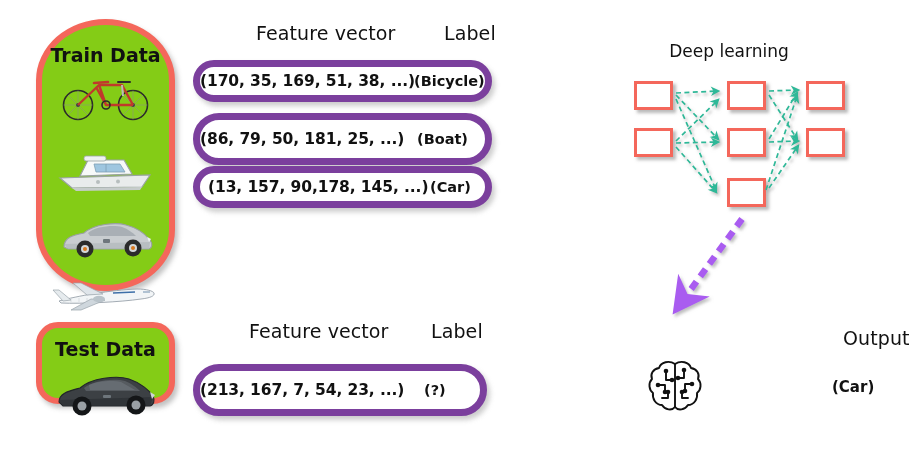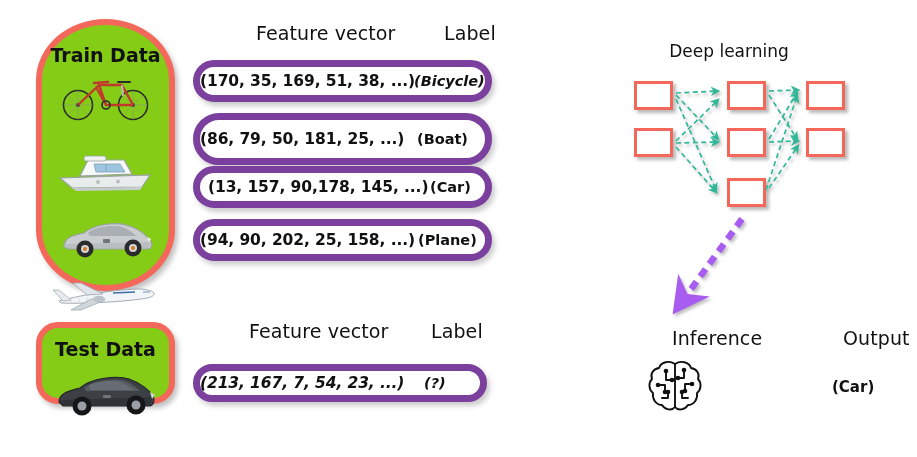--- a/index.html
+++ b/index.html
@@ -196,37 +196,33 @@
         </g>
       </svg>
     </div>
   </div>
 
   <div class="txt hdr" style="left:236px; top:23px;">Feature vector</div>
   <div class="txt hdr" style="left:424px; top:23px;">Label</div>
 
   <div class="pill" style="left:193px; top:60px; width:299px; height:42px;">
     <span class="vec">(170, 35, 169, 51, 38, ...)</span>
-    <span class="lbl" style="left:214px;font-style:italic;">(Bicycle)</span>
+    <span class="lbl" style="left:214px;">(Bicycle)</span>
   </div>
 
   <div class="pill" style="left:193px; top:113px; width:299px; height:52px;">
     <span class="vec">(86, 79, 50, 181, 25, ...)</span>
     <span class="lbl" style="left:217px;">(Boat)</span>
   </div>
 
   <div class="pill" style="left:193px; top:166px; width:299px; height:42px;">
     <span class="vec" style="padding-left:8px;">(13, 157, 90,178, 145, ...)</span>
     <span class="lbl" style="left:230px;">(Car)</span>
   </div>
 
-  <div class="pill" style="left:193px; top:219px; width:299px; height:42px;">
-    <span class="vec">(94, 90, 202, 25, 158, ...)</span>
-    <span class="lbl" style="left:218px;">(Plane)</span>
-  </div>
 
   <div class="txt netttl" style="left:609px; top:12px; width:240px;margin-top:30px;">Deep learning</div>
 
   <div class="node" style="left:634px; top:81px;"></div>
   <div class="node" style="left:634px; top:128px;"></div>
   <div class="node" style="left:727px; top:81px;"></div>
   <div class="node" style="left:727px; top:128px;"></div>
   <div class="node" style="left:727px; top:178px;"></div>
   <div class="node" style="left:806px; top:81px;"></div>
   <div class="node" style="left:806px; top:128px;"></div>
@@ -245,26 +241,25 @@
         <circle cx="85" cy="39" r="4.5" fill="#9aa0a5"></circle>
         <path d="M99 26 L104 29 L101 33 Z" fill="#cfd4d7"></path>
         <rect x="52" y="29" width="8" height="3" rx="1" fill="#6e767c"></rect>
       </svg>
     </div>
   </div>
 
   <div class="txt hdr" style="left:229px; top:321px;">Feature vector</div>
   <div class="txt hdr" style="left:411px; top:321px;">Label</div>
 
-  <div class="pill" style="left:193px; top:364px; width:294px; height:38px;font-style:italic;">
+  <div class="pill" style="left:193px; top:364px; width:294px; height:52px;">
     <span class="vec">(213, 167, 7, 54, 23, ...)</span>
     <span class="lbl" style="left:224px;">(?)</span>
   </div>
 
-  <div class="txt hdr" style="left:652px; top:328px;">Inference</div>
   <div class="txt hdr" style="left:823px; top:328px;">Output</div>
   <div class="txt outval" style="left:832px; top:379px;">(Car)</div>
 
   <div id="brain-icon">
     <svg width="54" height="56" viewBox="0 0 54 56">
       <g fill="none" stroke="#111111" stroke-width="1.9" stroke-linecap="round" stroke-linejoin="round">
         <path d="M27 6 C21 2 13 4 11 10 C5 11 2 16 4 21 C0 25 1 32 5 35 C4 41 8 47 14 47
                  C17 52 24 53 27 49"></path>
         <path d="M27 6 C33 2 41 4 43 10 C49 11 52 16 50 21 C54 25 53 32 49 35 C50 41 46 47 40 47
                  C37 52 30 53 27 49"></path>

